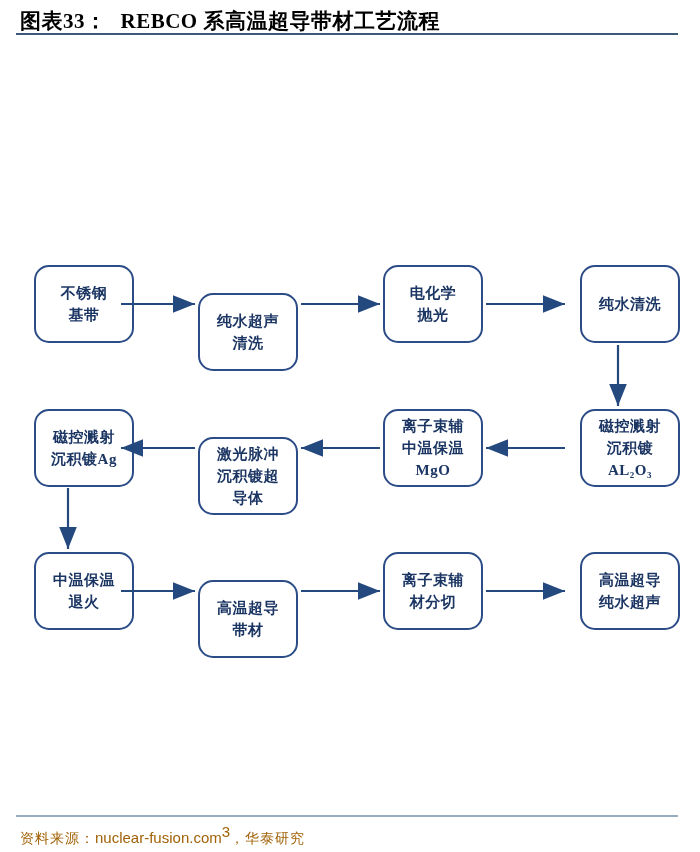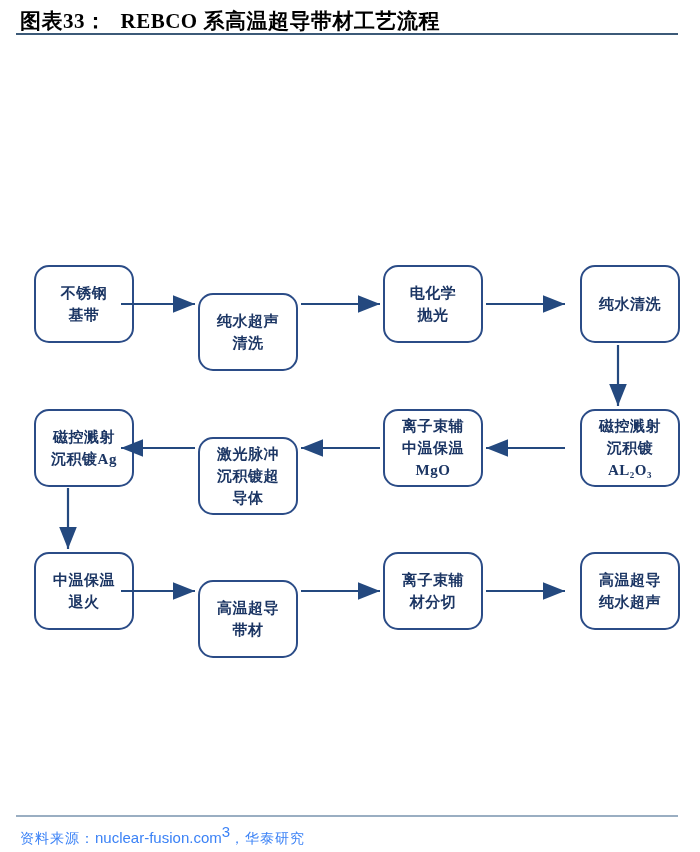--- a/index.html
+++ b/index.html
@@ -45,21 +45,21 @@
   .row1 { top: 265px; }  .row2 { top: 409px; }  .row3 { top: 552px; }
   .arrow-layer { position: absolute; left: 0; top: 0; }
   .arrow-layer line { stroke: #24497f; stroke-width: 2.2; }
   
   .footer-rule {
     position: absolute; left: 16px; top: 815px;
     width: 662px; height: 2px; background: #9aaec2;
   }
   .footer {
     position: absolute; left: 20px; top: 823px;
-    color: #3b82f6; font-size: 14px;
+    color: #a16207; font-size: 14px;
     font-family: "Liberation Serif", serif;
     letter-spacing: 1px;
   }
   .footer .src-en {
     font-family: "Liberation Sans", sans-serif;
     font-size: 15px; letter-spacing: 0;
   }
   .footer sup { font-size: 10px; }
 </style>
 </head>

